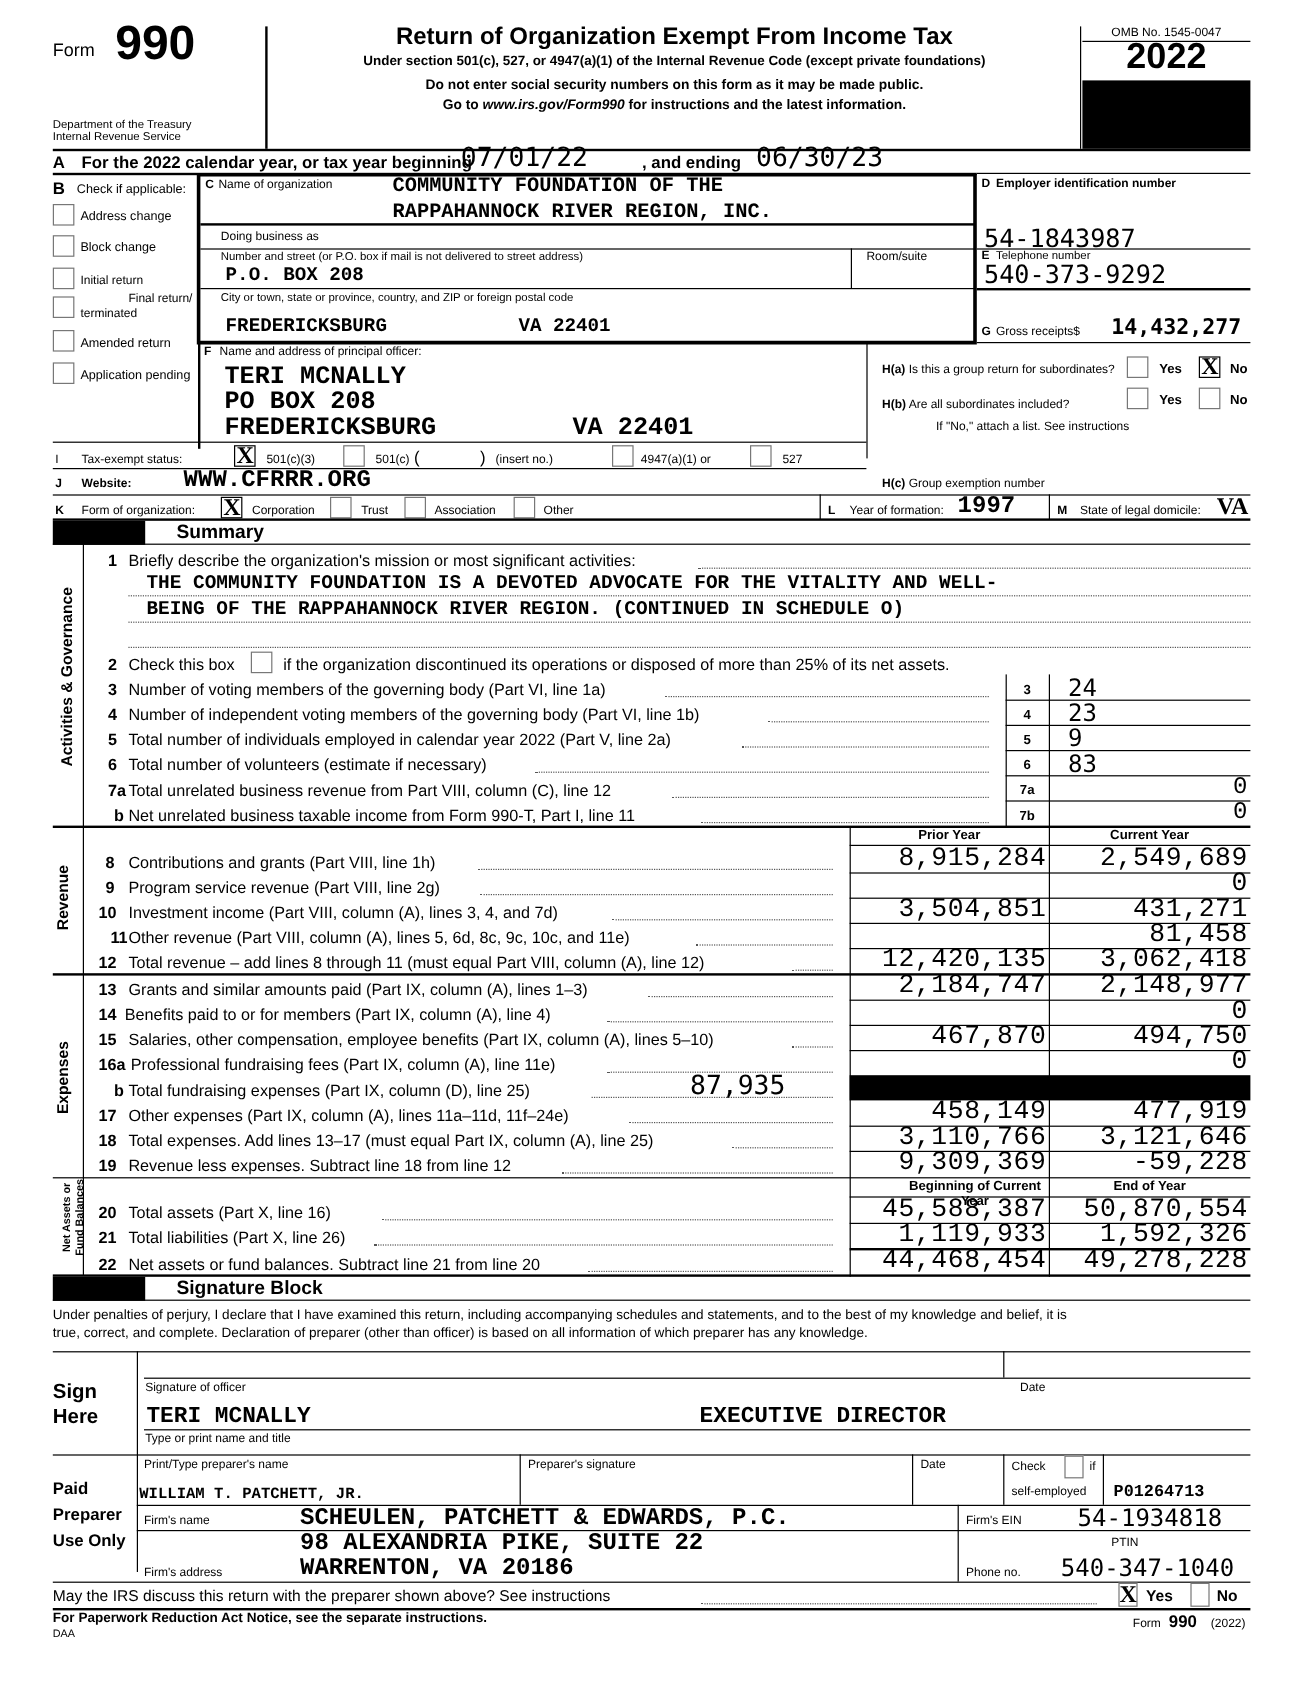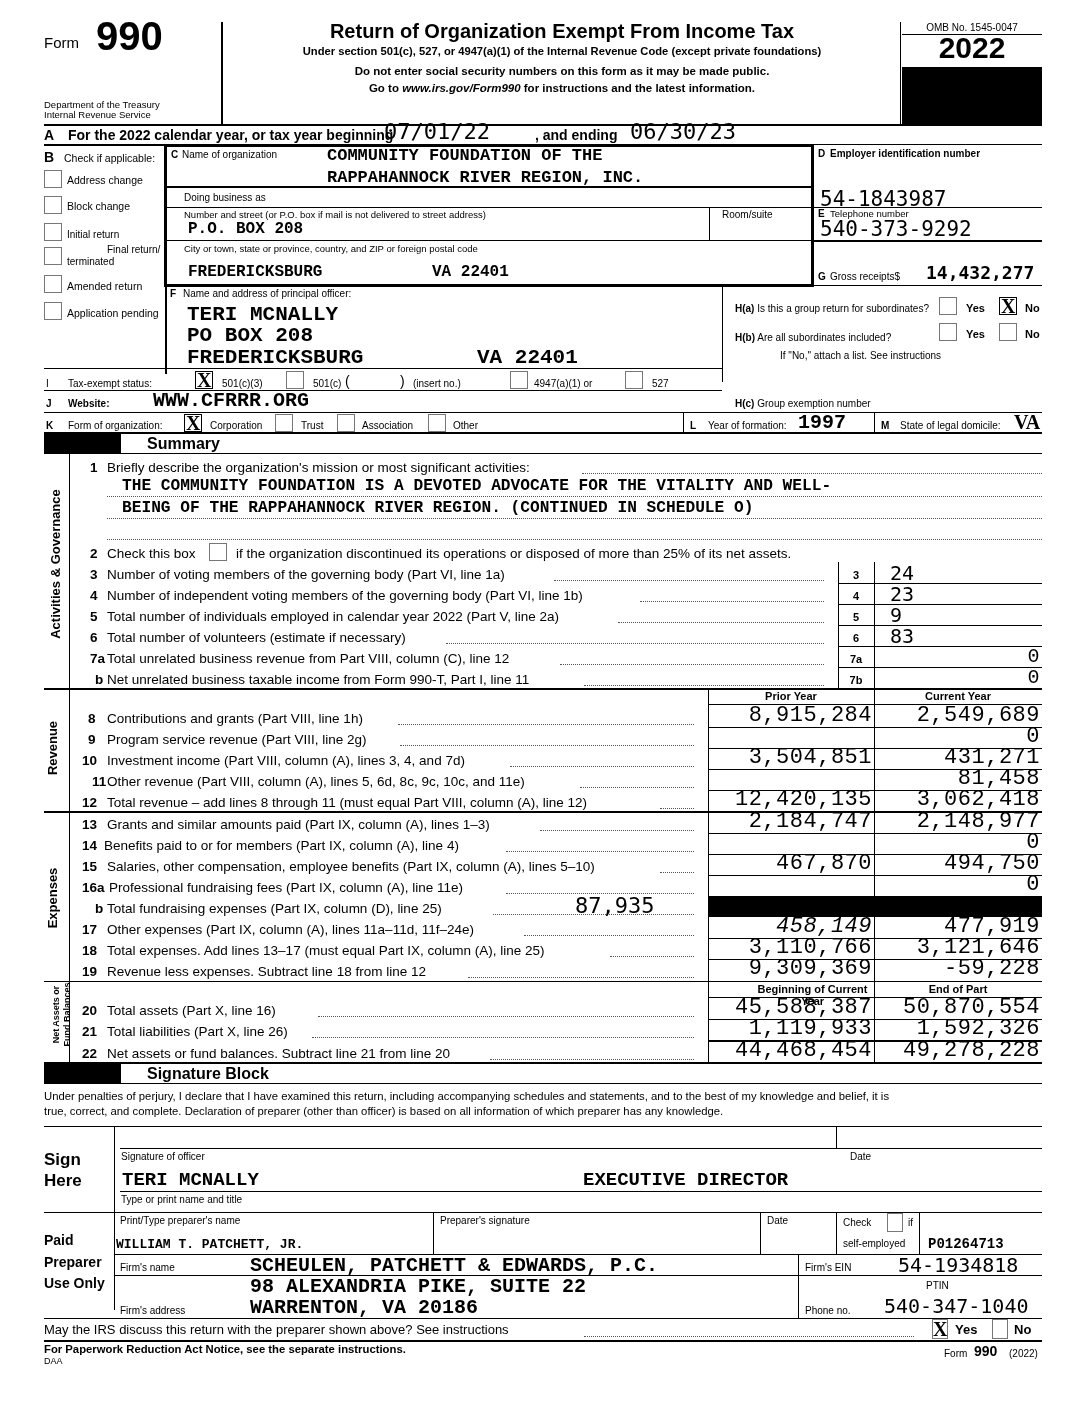--- a/index.html
+++ b/index.html
@@ -355,21 +355,21 @@
     <span class="line-text" style="left:95px;top:901px;font-weight:bold;">b</span>
     <span class="line-text" style="left:107px;top:901px;">Total fundraising expenses (Part IX, column (D), line 25)</span>
     <div class="dots" style="left:493px;top:914px;width:201px;"></div>
     <span class="abs monon" style="left:575px;top:893px;font-size:22px;">87,935</span>
     <div class="blk" style="left:708px;top:896px;width:334px;height:21px;"></div>
   </div>
   <div>
     <span class="line-text" style="left:82px;top:922px;font-weight:bold;">17</span>
     <span class="line-text" style="left:107px;top:922px;">Other expenses (Part IX, column (A), lines 11a–11d, 11f–24e)</span>
     <div class="dots" style="left:524px;top:935px;width:170px;"></div>
-    <span class="num" style="left:710px;top:914px;width:162px;font-style:italic;">458,149</span>
+    <span class="num" style="left:710px;top:914px;width:162px;">458,149</span>
     <span class="num" style="left:876px;top:914px;width:164px;">477,919</span>
     <div class="hl" style="left:708px;top:938px;width:334px;"></div>
   </div>
   <div>
     <span class="line-text" style="left:82px;top:943px;font-weight:bold;">18</span>
     <span class="line-text" style="left:107px;top:943px;">Total expenses. Add lines 13–17 (must equal Part IX, column (A), line 25)</span>
     <div class="dots" style="left:610px;top:956px;width:84px;"></div>
     <span class="num" style="left:710px;top:935px;width:162px;">3,110,766</span>
     <span class="num" style="left:876px;top:935px;width:164px;">3,121,646</span>
     <div class="hl" style="left:708px;top:959px;width:334px;"></div>
@@ -379,21 +379,21 @@
     <span class="line-text" style="left:107px;top:964px;">Revenue less expenses. Subtract line 18 from line 12</span>
     <div class="dots" style="left:468px;top:977px;width:226px;"></div>
     <span class="num" style="left:710px;top:956px;width:162px;">9,309,369</span>
     <span class="num" style="left:876px;top:956px;width:164px;">-59,228</span>
   </div>
   <div class="hl" style="left:44px;top:981px;width:998px;"></div>
 </div>
 
 <div>
   <span class="abs" style="left:708px;top:983px;width:166px;text-align:center;font-size:11px;font-weight:bold;padding-left:43px;">Beginning of Current Year</span>
-  <span class="abs" style="left:874px;top:983px;width:168px;text-align:center;font-size:11px;font-weight:bold;">End of Part</span>
+  <span class="abs" style="left:874px;top:983px;width:168px;text-align:center;font-size:11px;font-weight:bold;">End of Year</span>
   <div class="hl" style="left:708px;top:997px;width:334px;"></div>
 
   <div>
     <span class="line-text" style="left:82px;top:1003px;font-weight:bold;">20</span>
     <span class="line-text" style="left:107px;top:1003px;">Total assets (Part X, line 16)</span>
     <div class="dots" style="left:318px;top:1016px;width:376px;"></div>
     <span class="num" style="left:710px;top:995px;width:162px;">45,588,387</span>
     <span class="num" style="left:876px;top:995px;width:164px;">50,870,554</span>
     <div class="hl" style="left:708px;top:1019px;width:334px;"></div>
   </div>

